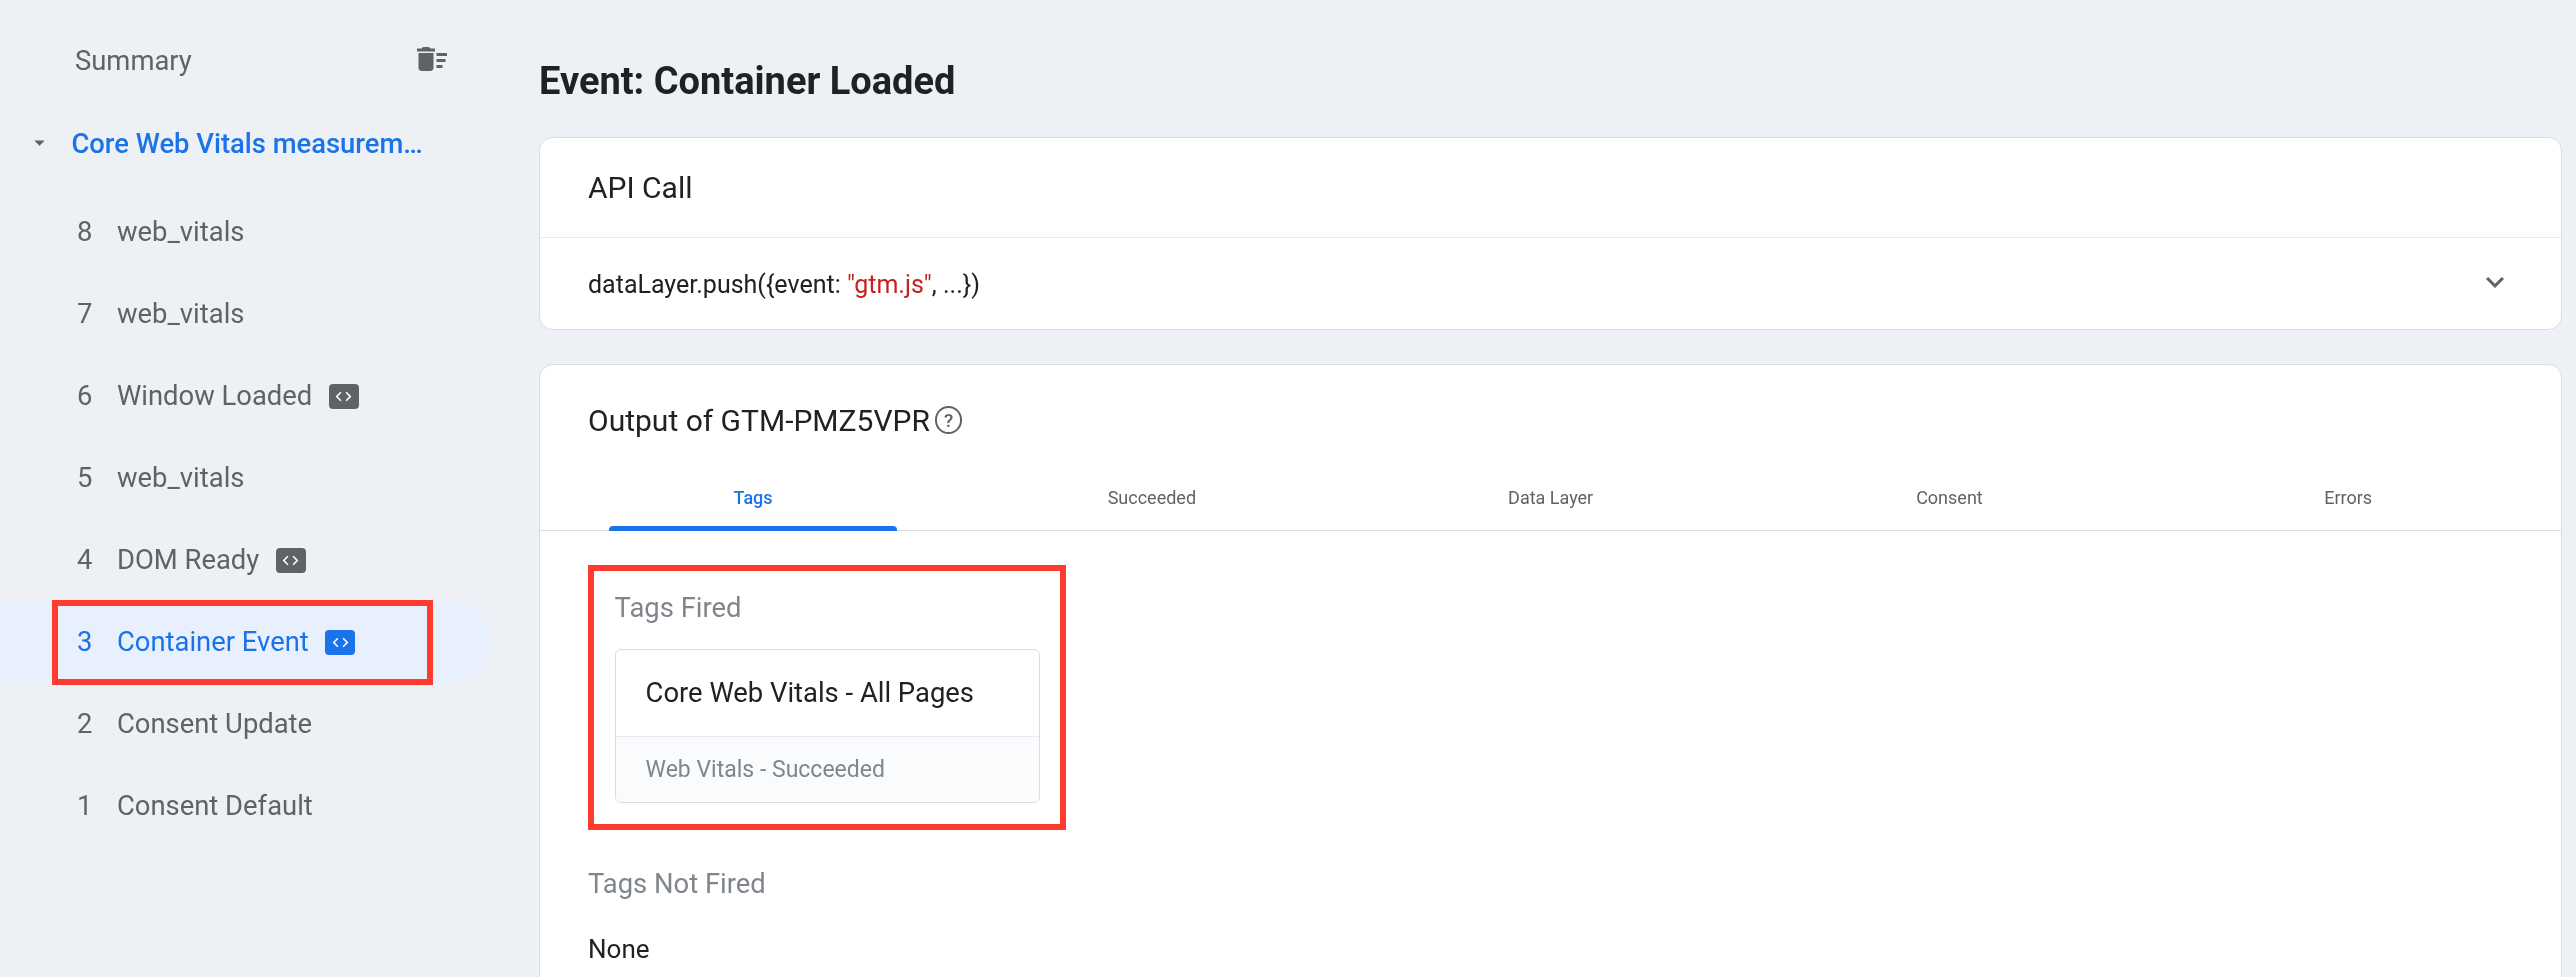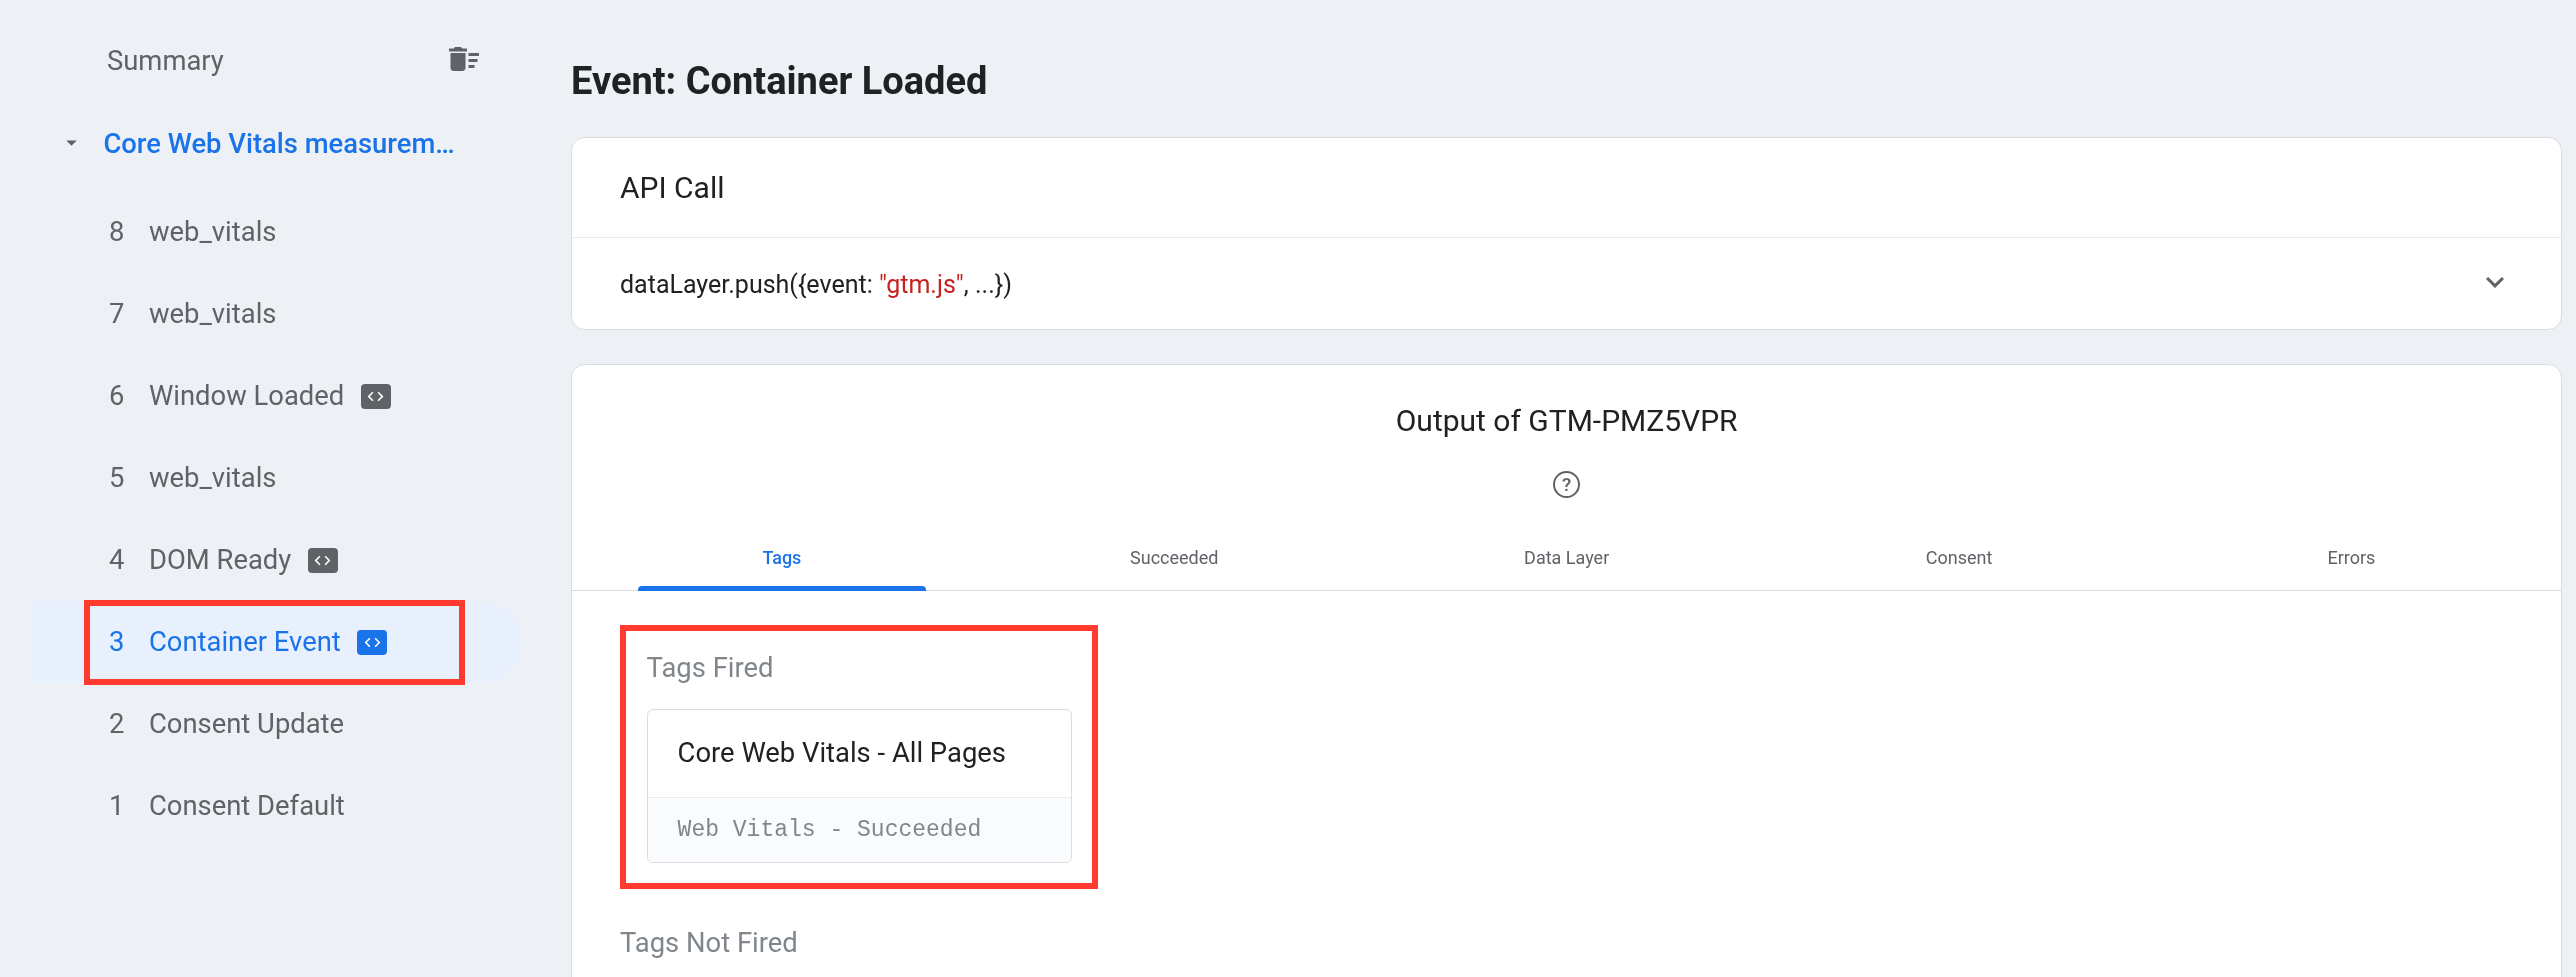--- a/index.html
+++ b/index.html
@@ -13,21 +13,20 @@
       width: 2576px;
       height: 977px;
       transform-origin: top left;
       display: flex;
       color: #202124;
     }
     .sidebar {
       width: 491px;
       padding: 41px 0 0 0;
       flex-shrink: 0;
-      margin-left: 32px;
     }
     .summary-row {
       display: flex;
       align-items: center;
       justify-content: space-between;
       padding: 0 41px 0 75px;
       margin-bottom: 48px;
     }
     .summary-label {
       font-size: 27.4px;
@@ -159,22 +158,21 @@
     }
     .chevron-down {
       width: 36px;
       height: 36px;
       fill: #5f6368;
     }
     .output-head {
       display: flex;
       align-items: center;
       padding: 38px 48px 27.4px 48px;
-      gap: 33px;
-      flex-direction: column;
+      gap: 5px;
     }
     .output-title {
       font-size: 30px;
       color: #202124;
     }
     .help-circle {
       width: 27.4px;
       height: 27.4px;
       border: 2.1px solid #5f6368;
       border-radius: 50%;
@@ -242,21 +240,20 @@
       padding: 27.4px 30px;
       font-size: 27.4px;
       color: #202124;
     }
     .tag-card-sub {
       padding: 19px 30px;
       font-size: 23px;
       color: #80868b;
       background: #fafbfc;
       border-top: 0.7px solid #e8eaed;
-      font-family: Liberation Mono, monospace;
     }
     .not-fired-label {
       font-size: 27.4px;
       color: #80868b;
       margin-top: 38px;
       margin-bottom: 34px;
     }
     .none-text {
       font-size: 26px;
       color: #202124;

